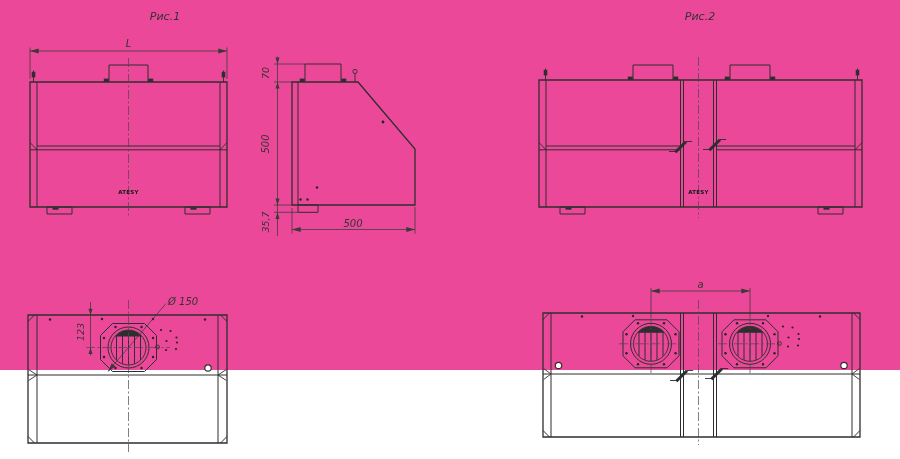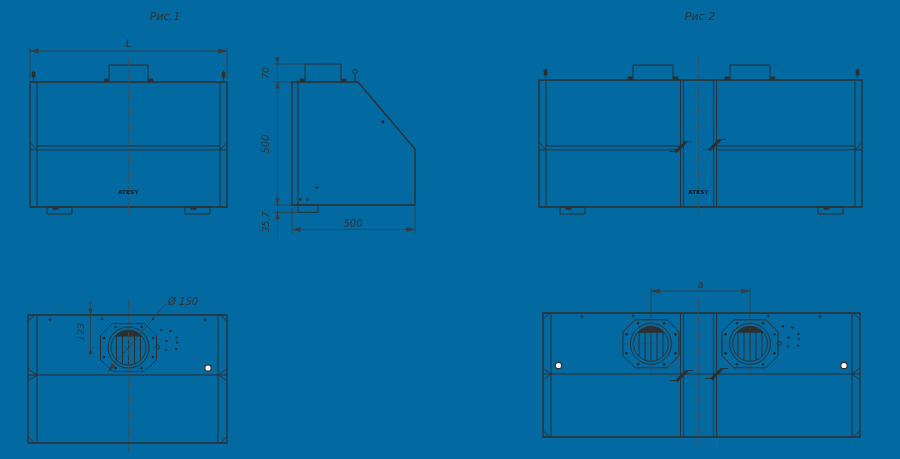--- a/index.html
+++ b/index.html
@@ -1,17 +1,17 @@
 <!DOCTYPE html>
 <html><head>
 <meta charset="utf-8">
 <style>
   html,body{margin:0;padding:0;background:#fff;}
   body{width:900px;height:459px;overflow:hidden;font-family:"DejaVu Sans",sans-serif;}
-  .canvas{width:900px;height:459px;position:relative;background:#0369a1;}
+  .canvas{width:900px;height:370px;position:relative;background:#ec4899;}
   svg{display:block;}
   
   .o{stroke:#2e2e2e;stroke-width:1.3;fill:none;stroke-linejoin:miter;}
   .i{stroke:#2e2e2e;stroke-width:1;fill:none;}
   .t{stroke:#2e2e2e;stroke-width:0.9;fill:none;}
   .d{stroke:#3a3a3a;stroke-width:0.75;fill:none;}
   .cl{stroke:#474747;stroke-width:0.7;fill:none;stroke-dasharray:9 2.5 2 2.5;}
   .zz{stroke:#2e2e2e;stroke-width:3;fill:none;}
   .dk{fill:#2e2e2e;stroke:none;}
   .ah{fill:#3a3a3a;stroke:none;}

